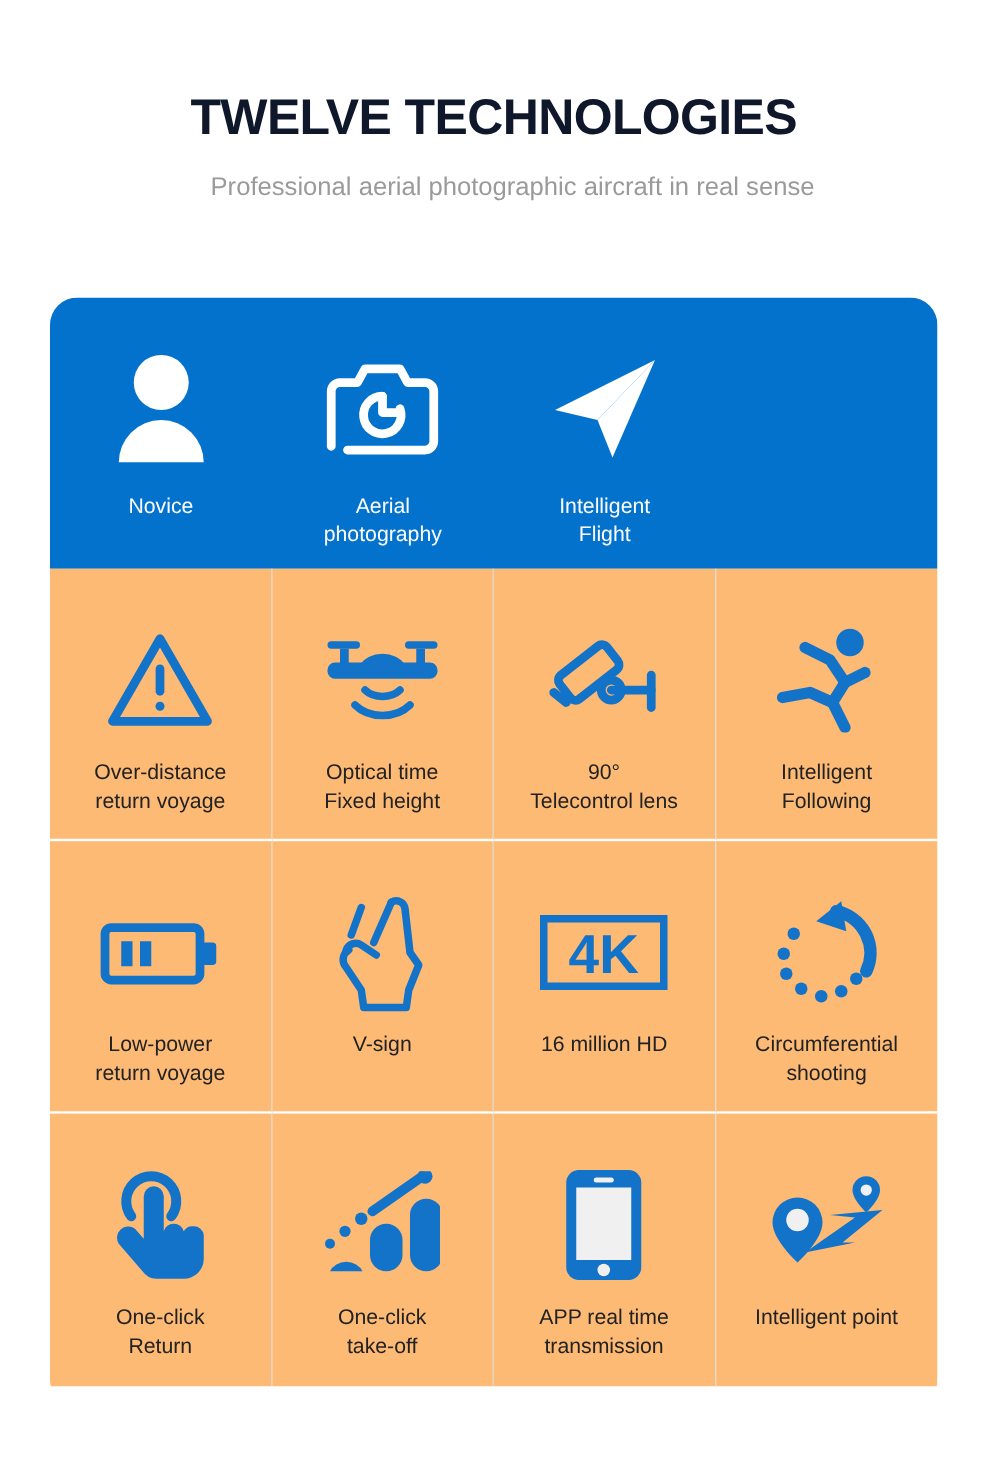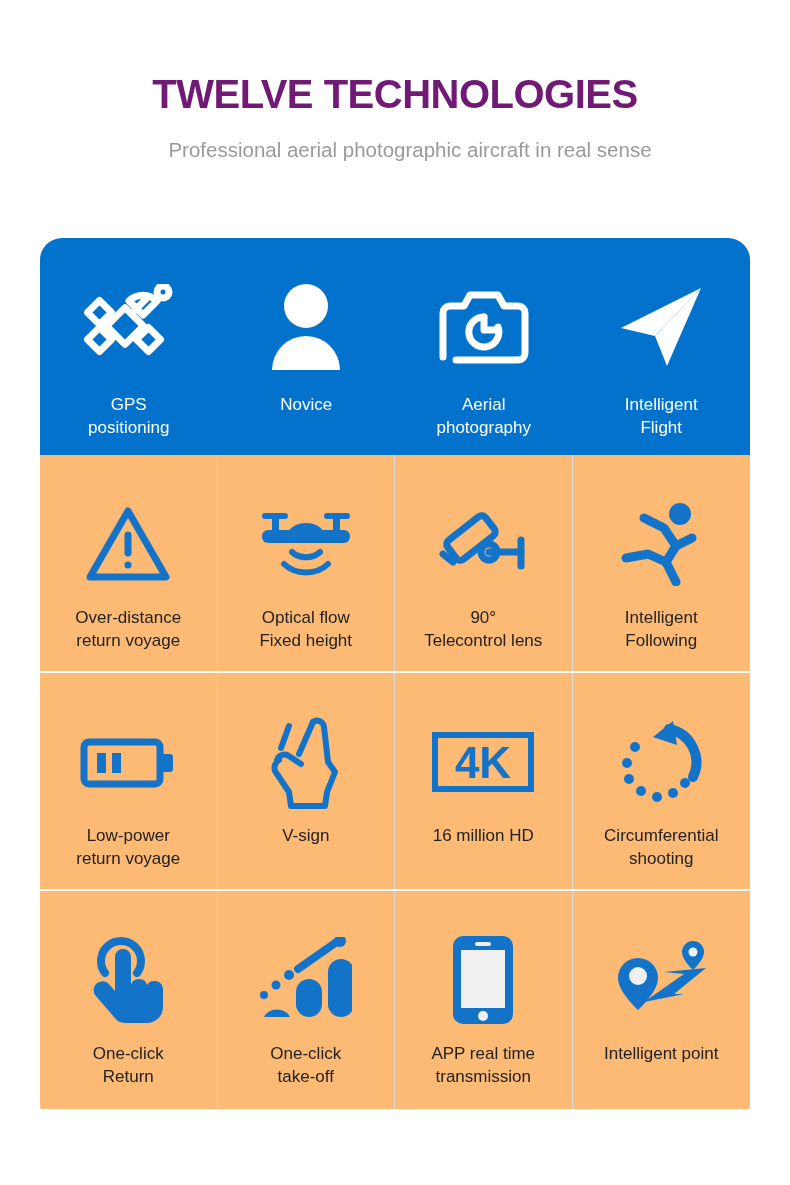--- a/index.html
+++ b/index.html
@@ -10,21 +10,21 @@
     overflow: hidden;
   }
   .page { width: 790px; height: 1185px; position: relative; }
 
   
   .heading { padding-top: 74px; text-align: center; }
   .title {
     font-size: 40px;
     font-weight: bold;
     letter-spacing: -0.5px;
-    color: #701a75;
+    color: #0f172a;
     line-height: 1.0;
     font-family: "Liberation Sans", sans-serif;
   }
   .subtitle {
     margin-top: 26px;
     font-size: 20.5px;
     color: #9a9a9a;
     font-weight: 400;
     line-height: 1.0;
     padding-left: 30px;
@@ -94,37 +94,20 @@
 
   <div class="heading">
     <div class="title">TWELVE TECHNOLOGIES</div>
     <div class="subtitle">Professional aerial photographic aircraft in real sense</div>
   </div>
 
   <div class="card">
 
     <div class="grid-head">
 
-      <div class="cell">
-        <div class="icon-wrap">
-          <svg width="92" height="86" viewBox="0 0 92 86">
-            <g fill="none" stroke="#ffffff" stroke-width="7" stroke-linejoin="round" stroke-linecap="round">
-              <rect x="29" y="29" width="26" height="26" transform="rotate(45 42 42)"></rect>
-              <rect x="8" y="20" width="17" height="17" transform="rotate(45 16.5 28.5)"></rect>
-              <rect x="8" y="47" width="17" height="17" transform="rotate(45 16.5 55.5)"></rect>
-              <rect x="57" y="47" width="17" height="17" transform="rotate(45 65.5 55.5)"></rect>
-              <path d="M52 26 L63 15"></path>
-              <path d="M46 17 a20 20 0 0 1 28 0 l-14 14 z"></path>
-              <circle cx="80" cy="8" r="6"></circle>
-            </g>
-          </svg>
-        </div>
-        <div class="label">GPS
-positioning</div>
-      </div>
 
       <div class="cell">
         <div class="icon-wrap">
           <svg width="80" height="86" viewBox="0 0 80 86">
             <circle cx="40" cy="22" r="22" fill="#ffffff"></circle>
             <path d="M6 86 a34 34 0 0 1 68 0 z" fill="#ffffff"></path>
           </svg>
         </div>
         <div class="label">Novice</div>
       </div>
@@ -182,21 +165,21 @@
               <rect x="75" y="11" width="7" height="12"></rect>
               <rect x="4" y="22" width="88" height="13" rx="6"></rect>
               <path d="M30 24 a20 16 0 0 1 36 0 z"></path>
             </g>
             <g fill="none" stroke="#1373C8" stroke-width="6" stroke-linecap="round">
               <path d="M34 44 a18 14 0 0 0 28 0"></path>
               <path d="M26 56 a28 22 0 0 0 44 0"></path>
             </g>
           </svg>
         </div>
-        <div class="label">Optical flow
+        <div class="label">Optical time
 Fixed height</div>
       </div>
 
       <div class="cell">
         <div class="icon-wrap">
           <svg width="100" height="72" viewBox="0 0 100 72">
             <g fill="none" stroke="#1373C8" stroke-width="7" stroke-linejoin="round" stroke-linecap="round">
               <rect x="14" y="18" width="48" height="24" rx="5" transform="rotate(-38 38 30)"></rect>
               <path d="M10 46 L20 54"></path>
               <path d="M56 44 H88"></path>

